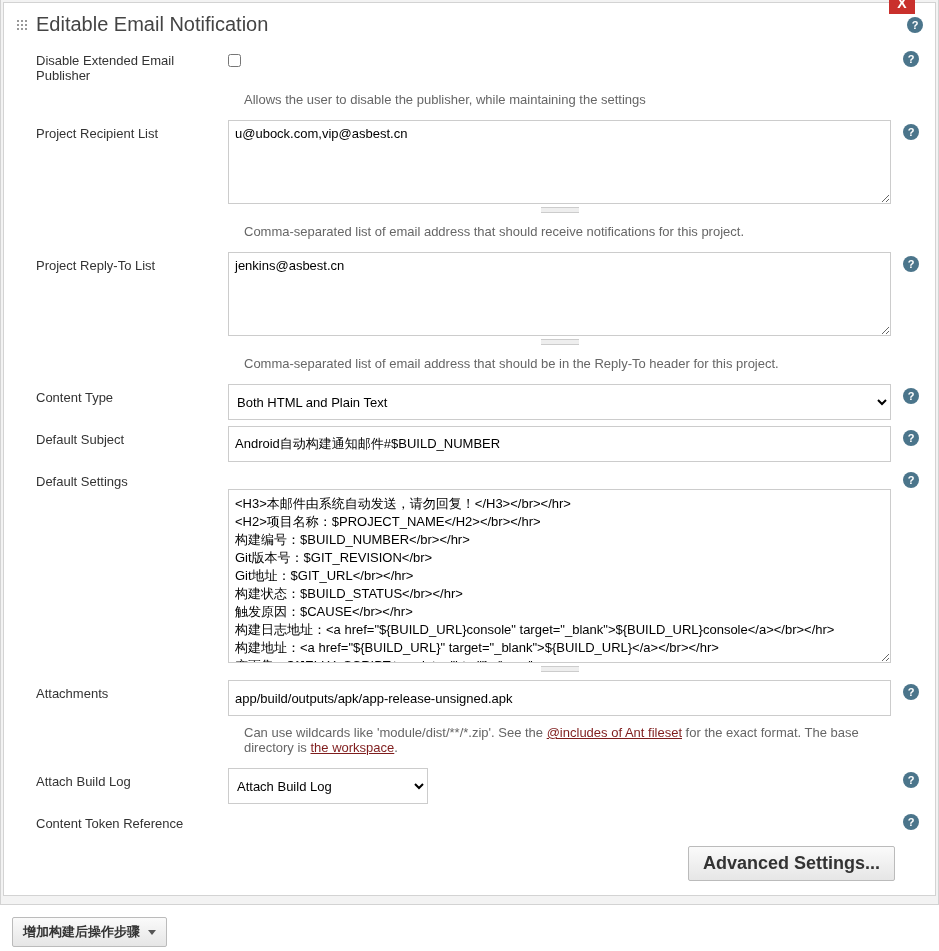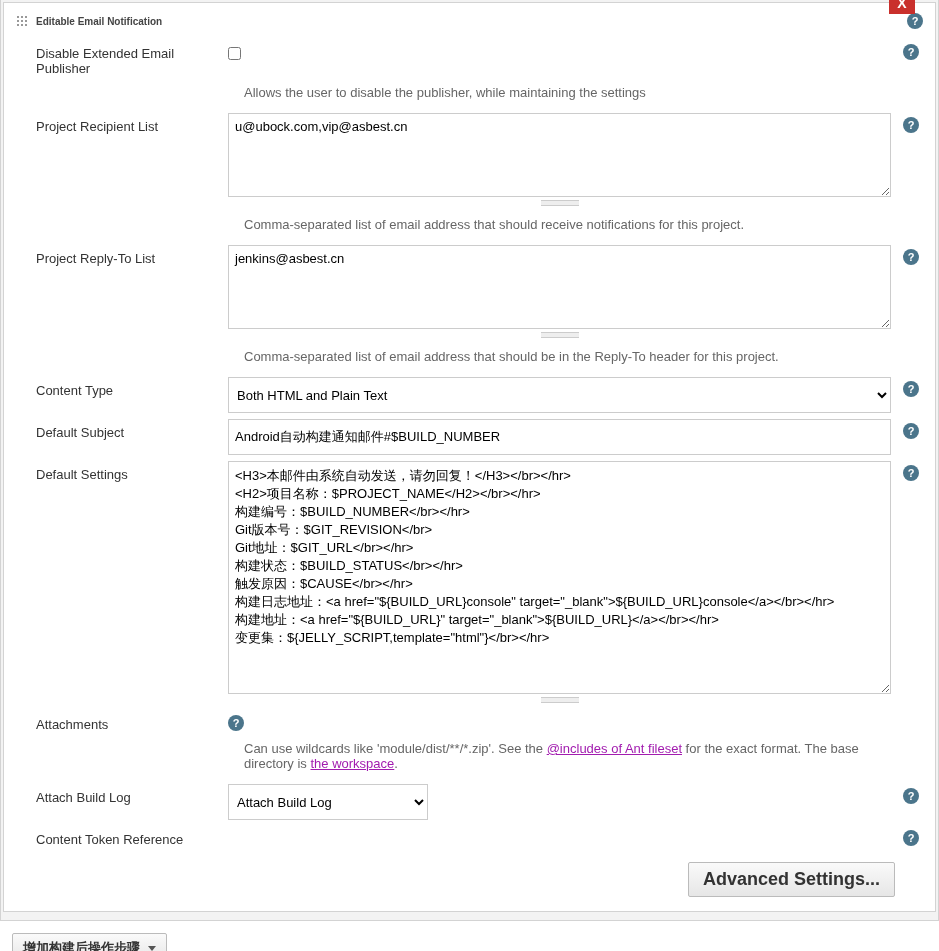--- a/index.html
+++ b/index.html
@@ -45,23 +45,23 @@
 }
 .drag-handle {
   width: 12px;
   height: 12px;
   background-image: radial-gradient(#999 1px, transparent 1px);
   background-size: 4px 4px;
   margin-right: 8px;
   cursor: move;
 }
 .section-title {
-  font-weight: bold;
+  font-weight: normal;
   color: #444;
-  font-size: 10px;
+  font-size: 20px;
 }
 .help-icon {
   width: 16px;
   height: 16px;
   border-radius: 50%;
   background: #4b758b;
   color: #fff;
   font-size: 11px;
   font-weight: bold;
   text-align: center;
@@ -94,31 +94,31 @@
 .desc-row {
   display: flex;
   padding: 4px 12px 10px 12px;
   gap: 28px;
 }
 .desc-text {
   color: #666;
   font-size: 13px;
   padding-top: 2px;
 }
-.desc-text a { color: #a21caf; text-decoration: underline; }
+.desc-text a { color: #7f1d1d; text-decoration: underline; }
 textarea {
   width: 100%;
   border: 1px solid #ccc;
   padding: 5px 6px;
   font-family: inherit;
   font-size: 13px;
   resize: both;
 }
 .ta-small { height: 84px; }
-.ta-big { height: 233px; }
+.ta-big { height: 174px; margin-top: 21px; }
 input[type=text] {
   width: 100%;
   border: 1px solid #ccc;
   padding: 4px 6px;
   font-family: inherit;
   font-size: 13px;
   height: 36px;
 }
 select {
   border: 1px solid #ccc;
@@ -275,20 +275,23 @@
 变更集：${JELLY_SCRIPT,template="html"}&lt;/br&gt;&lt;/hr&gt;</textarea>
         <div class="grab"></div>
       </div>
       <div class="help-col">
           <div class="help-icon">?</div>
         </div>
     </div>
 
     <div class="form-row">
       <div class="label-col">Attachments</div>
+      <div class="field-col">
+        <input type="text" value="app/build/outputs/apk/app-release-unsigned.apk" style="">
+      </div>
       <div class="help-col">
           <div class="help-icon">?</div>
         </div>
     </div>
     <div class="desc-row">
       <div class="label-col"></div>
       <div class="field-col desc-text">
         <span>Can use wildcards like 'module/dist/**/*.zip'. See the </span><a href="#">@includes of Ant fileset</a><span> for the exact format. The base directory is </span><a href="#">the workspace</a><span>.</span>
       </div>
       <div class="help-col"></div>

